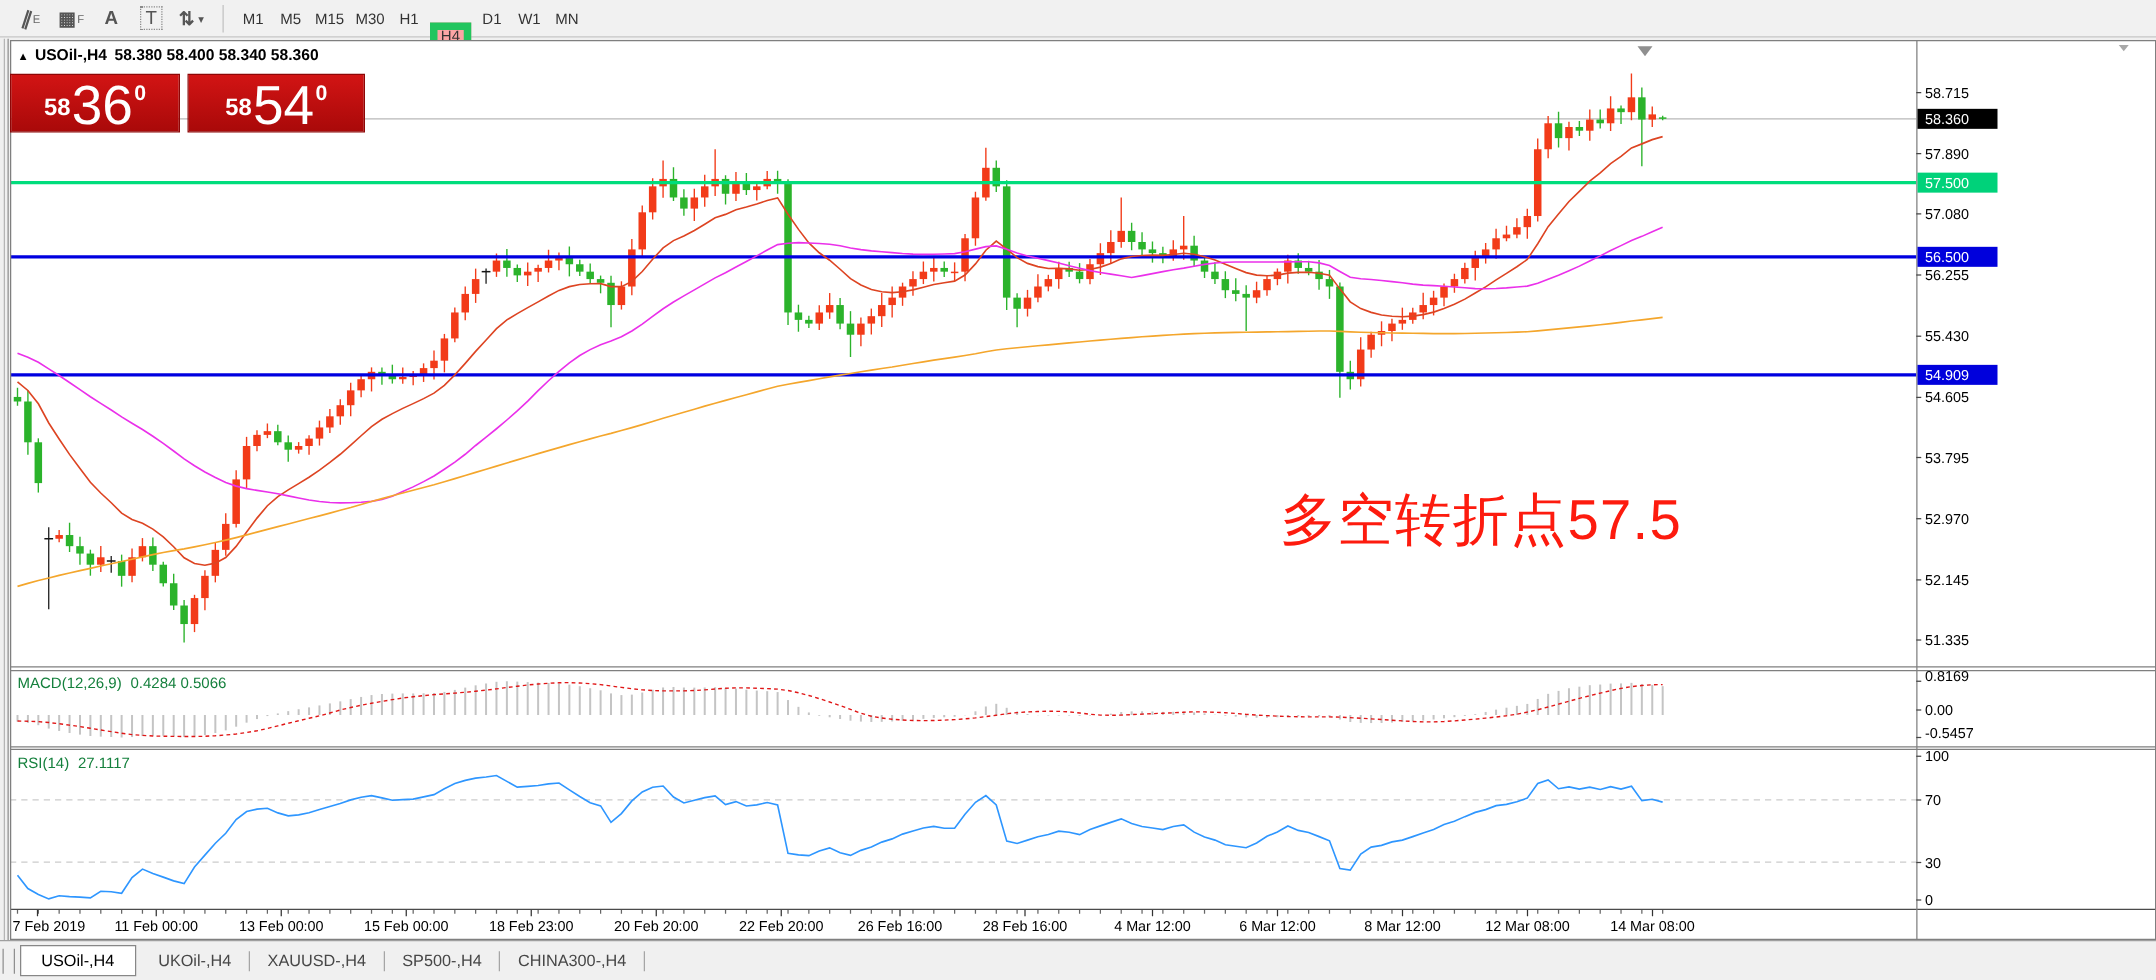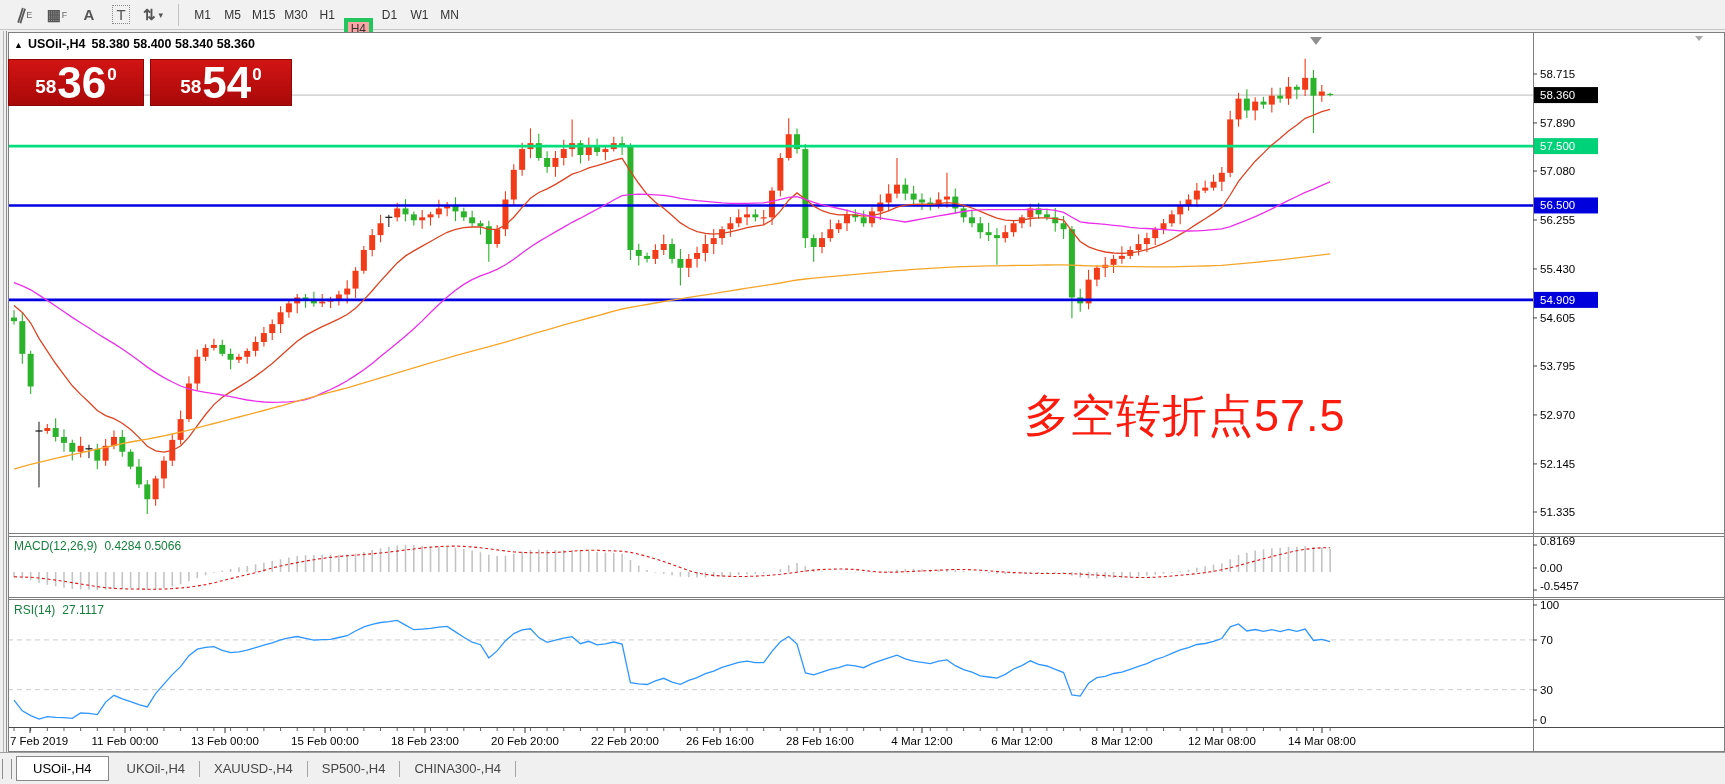--- a/index.html
+++ b/index.html
@@ -11,21 +11,21 @@
   .tool{min-width:30px;height:24px;display:flex;align-items:center;justify-content:center;
         color:#555;font-size:15px;cursor:default;position:relative;margin-right:2px;}
   .tool .g{display:inline-block;font-weight:700;}
   .tool .g.slant{transform:rotate(18deg);}
   .tool sub{font-size:9px;color:#666;margin-left:1px;}
   .tool.boxed .g{border:1px dotted #8a8a8a;padding:0 3px;font-weight:400;}
   .caret{font-size:9px;color:#555;margin-left:3px;}
   .tb-sep{width:1px;height:22px;background:#c2c2c2;margin:0 10px 0 8px;}
   .tf{min-width:27px;height:22px;display:flex;align-items:center;justify-content:center;
       font-size:12px;color:#333;padding:0 3px;box-sizing:border-box;margin-right:3px;}
-  .tf.active{background:#fca5a5;border:4px solid #22c55e;margin-top:28px;}
+  .tf.active{background:#fca5a5;border:6px solid #22c55e;margin-top:28px;}
   
   .vline1{position:absolute;left:3px;top:31px;width:1px;height:721px;background:#b5b5b5;}
   .vline2{position:absolute;left:6px;top:31px;width:1px;height:721px;background:#8d8d8d;}
   svg#chart{position:absolute;left:8px;top:32px;}
   .quote-line{position:absolute;left:14px;top:37px;font-size:12.5px;font-weight:700;color:#000;z-index:5;}
   .quote-line .tri{font-size:9px;margin-right:5px;}
   .quote-line .ohlc{margin-left:6px;font-weight:700;}
   .macd-label,.rsi-label{position:absolute;left:14px;font-size:12px;color:#15803d;z-index:5;}
   .macd-label{top:539px;}
   .rsi-label{top:603px;}
@@ -39,25 +39,25 @@
        font-size:13.5px;cursor:pointer;border:1px solid #9c0707;box-sizing:border-box;}
   .btn span{border-bottom:1px solid rgba(255,255,255,.75);padding:0 8px 1px;}
   .btn.buy{width:72px;}
   .spin{width:24px;background:linear-gradient(#f5f5f5,#dadada);border:1px solid #9f9f9f;
         box-sizing:border-box;display:flex;align-items:center;justify-content:center;cursor:pointer;}
   .spin .arr{font-size:8px;color:#44506b;}
   .vol{width:96px;border:1px solid #a0a0a0;border-left:none;border-right:none;text-align:right;
        font-size:15px;padding:0 8px;box-sizing:border-box;font-family:"Liberation Sans",sans-serif;}
   .trow2{display:flex;margin-top:2px;height:47px;}
   .px{background:linear-gradient(180deg,#d21414,#a90909);border:1px solid #8e0606;box-sizing:border-box;
-      color:#fff;display:flex;align-items:center;justify-content:center;cursor:pointer;}
+      color:#fff;display:flex;align-items:flex-end;justify-content:center;cursor:pointer;}
   .px.sellpx{width:136px;margin-right:6px;}
   .px.buypx{width:142px;}
   .px-prefix{font-size:19px;font-weight:700;align-self:flex-end;margin-bottom:7px;}
-  .px-main{font-size:44px;font-weight:700;line-height:40px;margin:0 1px;}
+  .px-main{font-size:44px;font-weight:400;line-height:40px;margin:0 1px;}
   .px-sup{font-size:17px;font-weight:700;align-self:flex-start;margin-top:5px;}
   
   .tabbar{position:absolute;left:0;top:752px;width:1725px;height:32px;background:#f0f0f0;
           border-top:1px solid #9f9f9f;display:flex;align-items:center;box-sizing:border-box;}
   .grip{width:8px;height:20px;margin:0 4px 0 2px;border-left:1px solid #8f8f8f;border-right:1px solid #8f8f8f;}
   .tab{font-size:13px;color:#474747;padding:4px 12px;cursor:pointer;white-space:nowrap;}
   .tab.active{background:#fff;border:1px solid #878787;color:#000;padding:4px 16px;margin-right:6px;}
   .tab-sep{width:1px;height:16px;background:#a5a5a5;margin:0 2px;}
 </style>
 </head>

